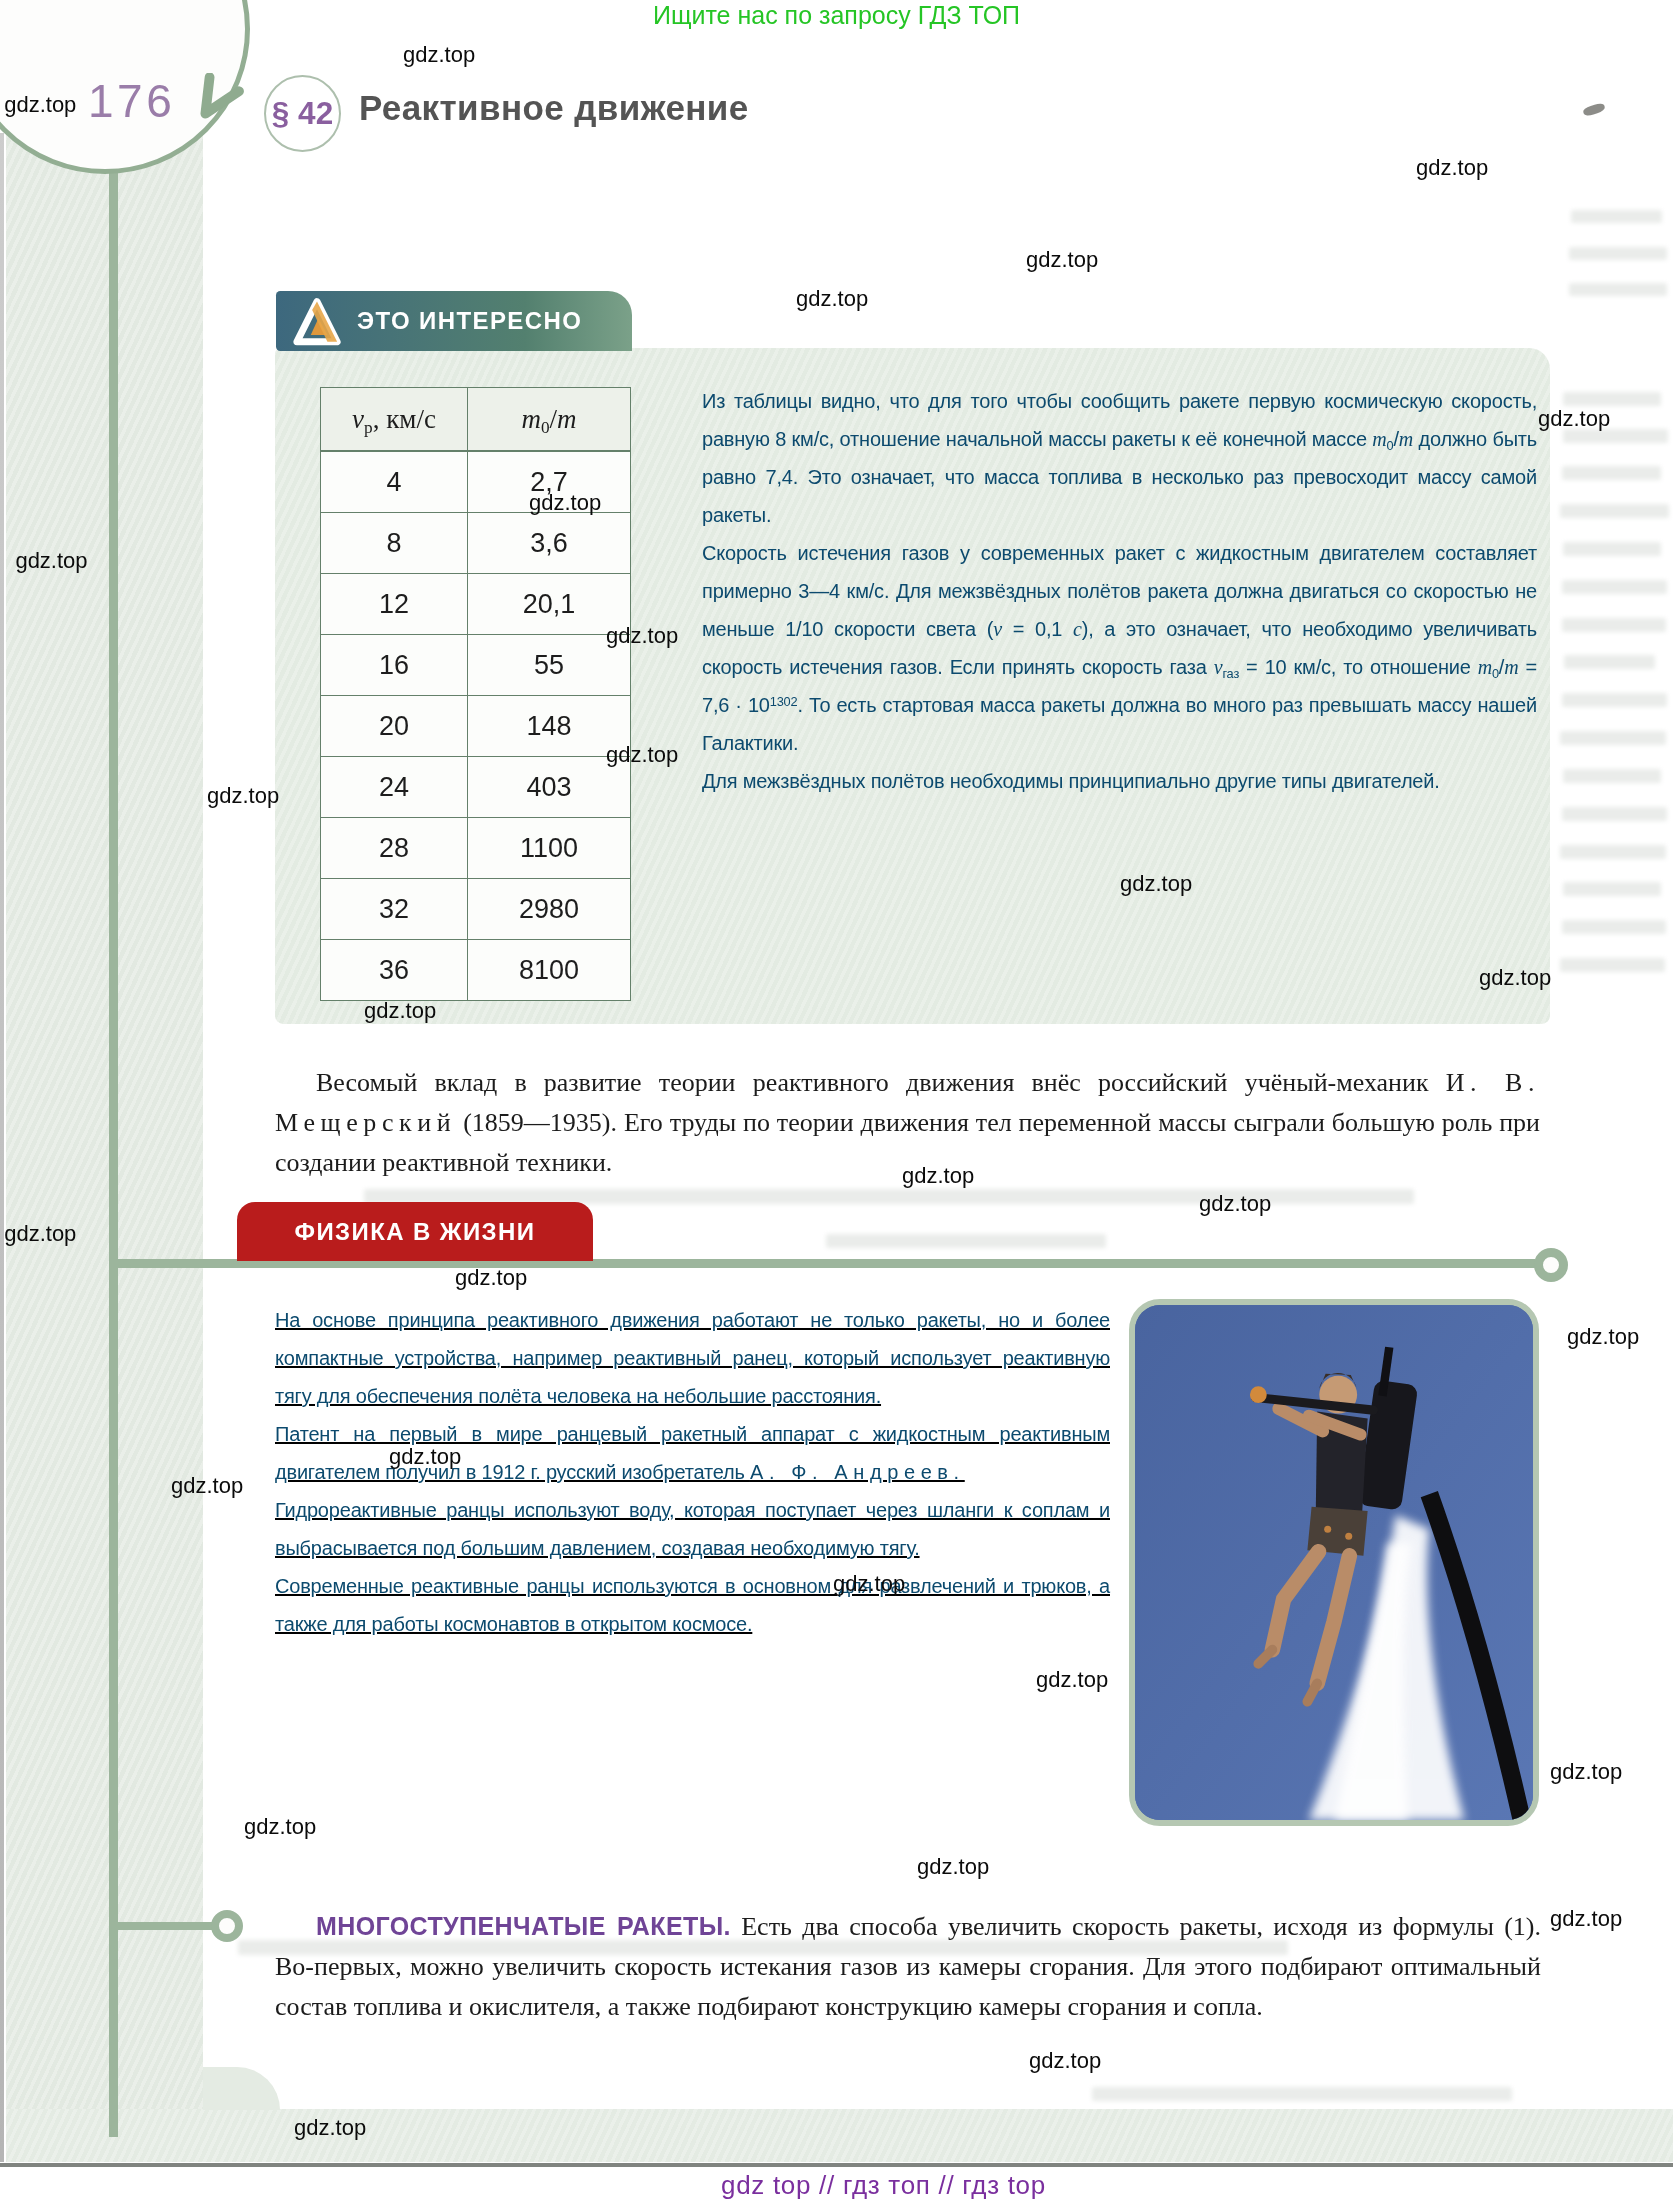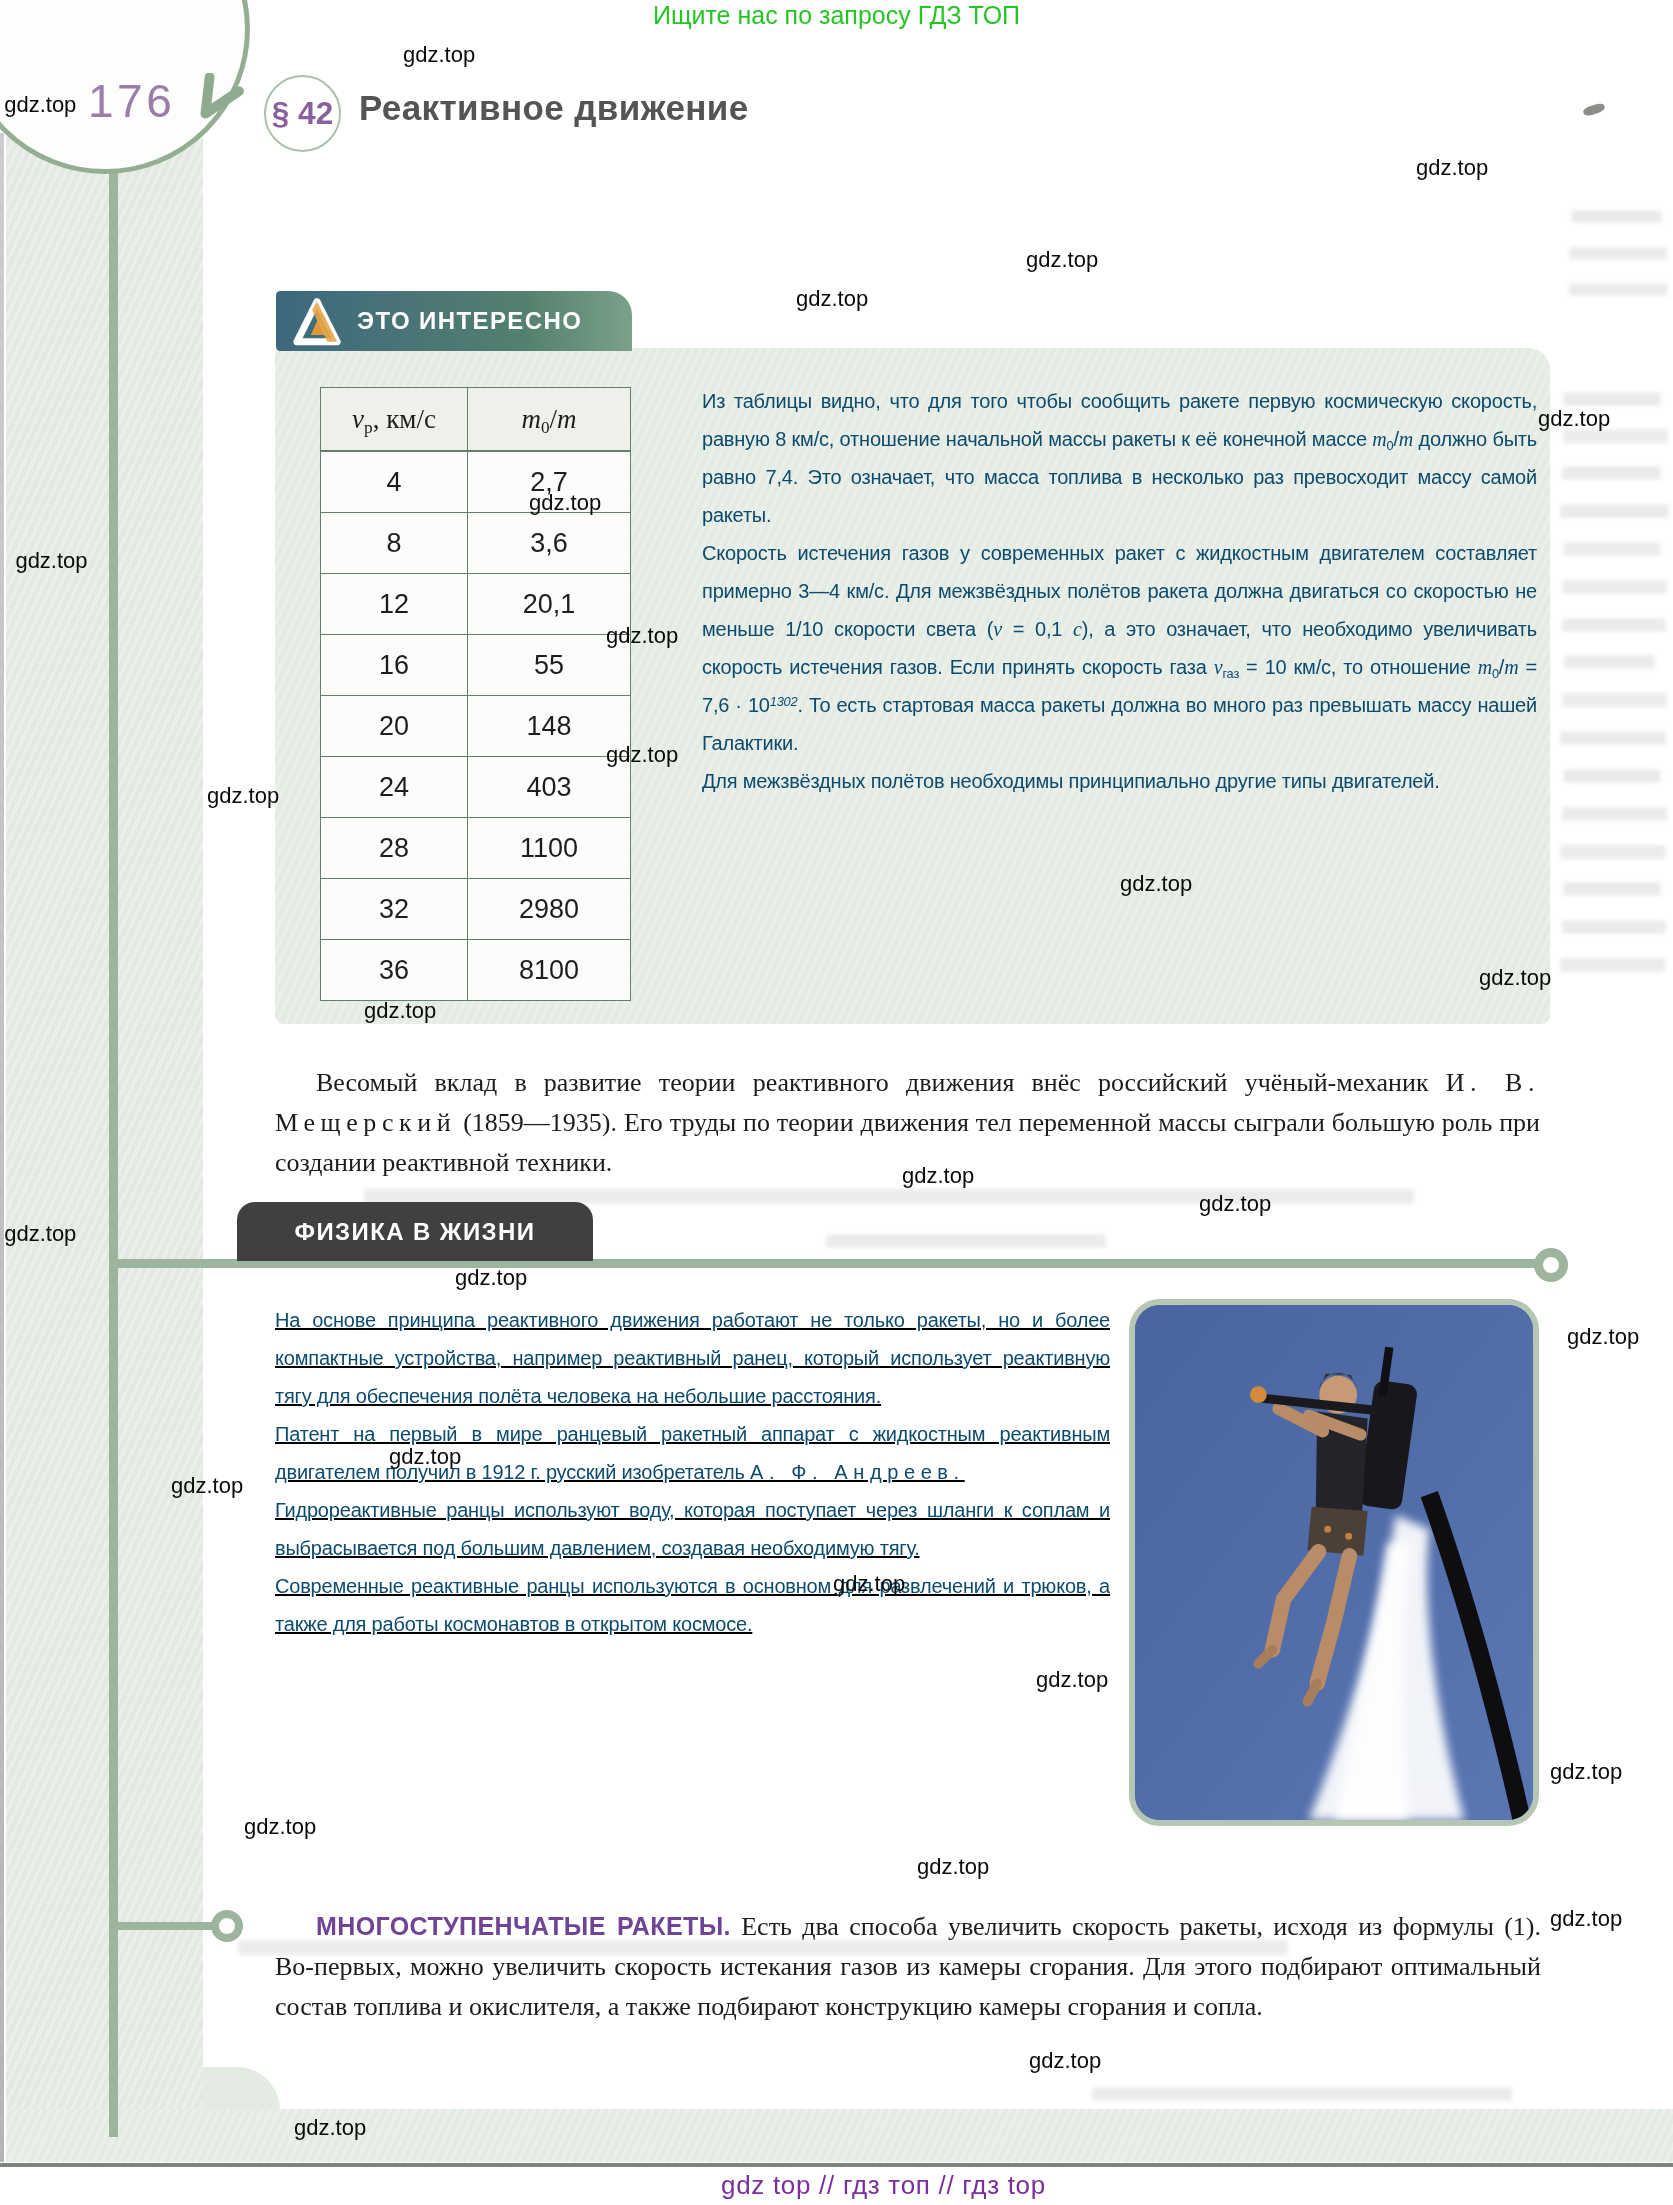--- a/index.html
+++ b/index.html
@@ -30,21 +30,21 @@
   .para-circle{left:264px;top:75px;width:77px;height:77px;border:2.1px solid #adbfad;border-radius:50%;
     box-sizing:border-box;text-align:center;line-height:73px;font-size:31.5px;font-weight:bold;color:#8a5f9f;z-index:5;}
   .page-title{left:359px;top:88px;font-size:35px;font-weight:bold;color:#545454;letter-spacing:0.4px;z-index:5;}
   .arrow-svg{left:190px;top:73px;z-index:6;}
   
   .serif-par{font-family:"Liberation Serif","DejaVu Serif",serif;font-size:26px;line-height:40px;
     text-align:justify;color:#1c1c1c;margin:0;}
   .sans-par{font-size:20px;line-height:38px;text-align:justify;color:#0c4a6e;letter-spacing:-0.2px;margin:0;}
   .sans-par i, .serif-par i{font-family:"Liberation Serif","DejaVu Serif",serif;font-style:italic;}
   sub{font-size:64%;vertical-align:-0.28em;line-height:0;}
-  sup{font-size:64%;vertical-align:0.45em;line-height:0;font-style:italic;}
+  sup{font-size:64%;vertical-align:0.45em;line-height:0;}
   .intro{left:276px;top:181px;width:1261px;z-index:5;}
   .spaced-name{letter-spacing:5.6px;}
   
   .interest-panel{left:275px;top:348px;width:1275px;height:676px;background:#e3ebe2;
     border-radius:5.6px 21px 8.4px 8.4px;z-index:1;
     background-image:repeating-linear-gradient(115deg,rgba(255,255,255,.25) 0 3.5px,rgba(0,0,0,0) 3.5px 7.7px);}
   .interest-banner{left:276px;top:291px;width:356px;height:60px;
     background:linear-gradient(90deg,#3d687e 0%,#53806f 70%,#7ba189 100%);
     border-radius:4.2px 24px 0 4.2px;z-index:2;display:flex;align-items:center;}
   .banner-label{color:#ffffff;font-weight:bold;font-size:24px;letter-spacing:1.4px;}
@@ -52,21 +52,21 @@
   .logo-box{position:absolute;left:11.2px;top:4.9px;}
   .data-table{left:310px;top:387px;border-collapse:collapse;z-index:5;background:#fcfdfb;margin-left:10px;}
   .data-table td{border:1.4px solid #64806a;text-align:center;vertical-align:middle;color:#1d1d1d;}
   .data-table thead td{height:60px;background:#edf1ea;font-family:"Liberation Serif",serif;
     font-size:27px;border-bottom:2.8px solid #64806a;}
   .data-table tbody td{height:58px;font-size:27px;}
   .col-v{width:144px;} .col-m{width:160px;}
   .interest-text{left:702px;top:382px;width:835px;z-index:5;}
   
   .meshchersky{left:275px;top:1063px;width:1265px;z-index:5;text-indent:41px;}
-  .life-banner{left:237px;top:1202px;width:356px;height:59px;background:#404040;
+  .life-banner{left:237px;top:1202px;width:356px;height:59px;background:#b91c1c;
     border-radius:18px 18px 0 0;z-index:5;display:flex;align-items:center;justify-content:center;}
   .jetpack-text{left:275px;top:1301px;width:835px;z-index:5;text-decoration:underline;}
   .photo-frame{left:1129px;top:1299px;width:410px;height:527px;border:6.3px solid #b5c7b2;
     border-radius:31px;box-sizing:border-box;overflow:hidden;z-index:5;background:#4a66a3;}
   
   .multistage{left:275px;top:1906px;width:1266px;z-index:5;text-indent:41px;}
   .ms-head{font-family:"Liberation Sans",sans-serif;font-weight:bold;color:#6f4496;
     font-size:25px;letter-spacing:0.4px;}
   
   .wm{position:absolute;font-size:22px;color:#0b0b0b;white-space:nowrap;z-index:60;

